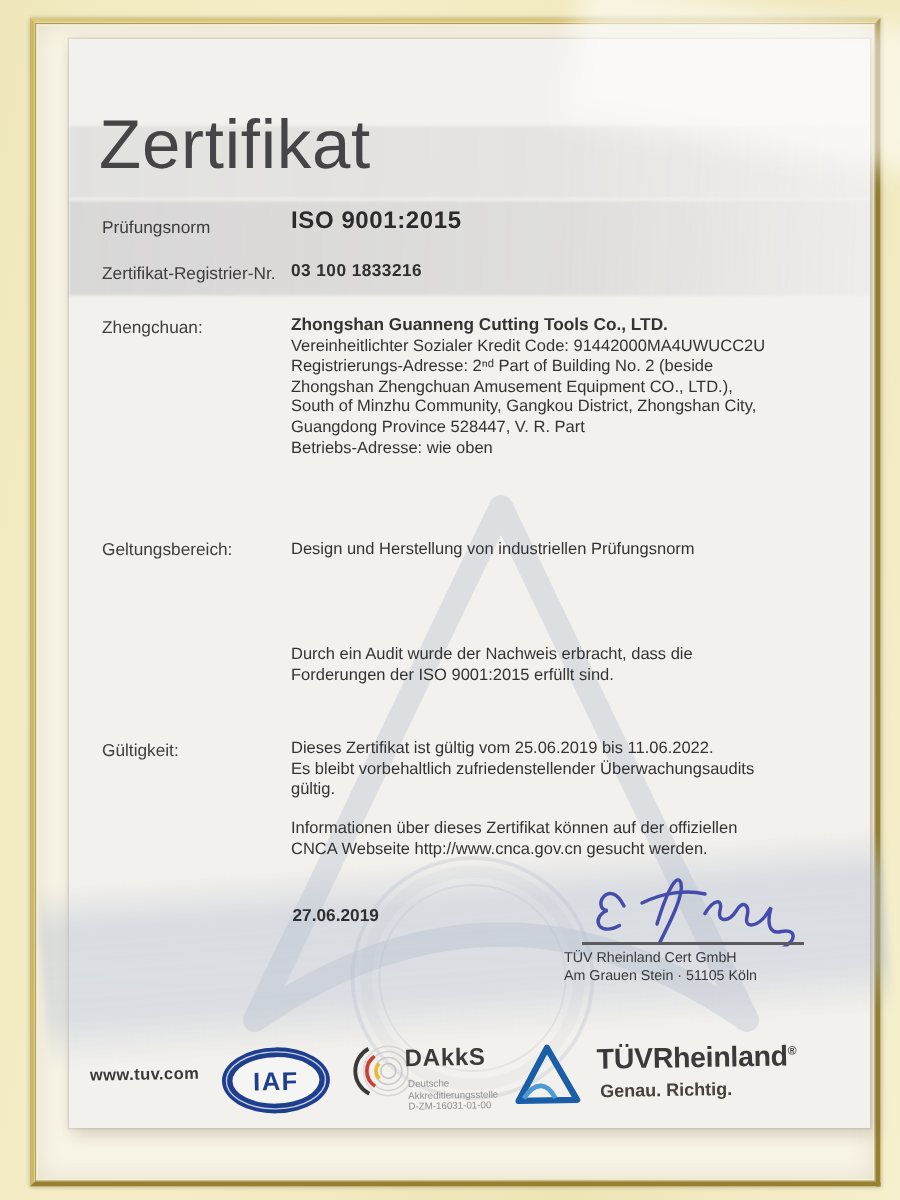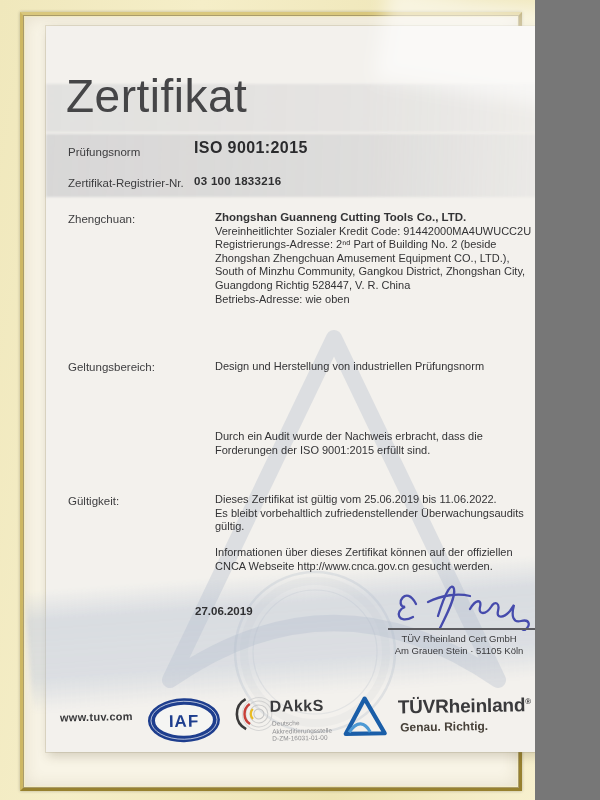--- a/index.html
+++ b/index.html
@@ -1,16 +1,16 @@
 <!DOCTYPE html>
 <html><head>
 <meta charset="utf-8">
 <style>
   html,body{margin:0;padding:0;background:#777;}
-  .scene{position:relative;width:535px;height:800px;overflow:hidden;
+  .scene{position:relative;width:600px;height:800px;overflow:hidden;
     font-family:"Liberation Sans",sans-serif;
     background:linear-gradient(100deg,#f0e8bc,#f5eec8 30%,#eee5b6 70%,#f7f0ce);}
   .frame-gold{position:absolute;left:20px;top:12px;right:13px;bottom:9px;
     border:3px solid;border-color:#d9c77c #97812f #97812f #cdb763;
     box-shadow:inset 0 0 0 1px rgba(110,90,35,.55),0 0 3px rgba(0,0,0,.25);}
   .mat{position:absolute;left:25px;top:17px;right:18px;bottom:14px;
     background:#f8f4e6;box-shadow:inset 0 0 16px rgba(120,100,40,.14);}
   .paper{position:absolute;left:46px;top:26px;width:534px;height:726px;
     background:#f3f1ed;
     box-shadow:0 0 0 1px rgba(150,140,110,.22),2px 4px 10px rgba(80,70,40,.22);}
@@ -26,26 +26,26 @@
     background:linear-gradient(to bottom,rgba(184,195,211,0),rgba(181,192,209,.42) 25%,rgba(181,192,209,.38) 72%,rgba(184,195,211,0));
     transform:rotate(-4deg);filter:blur(2px);}
   .content{position:absolute;inset:0;z-index:5;color:#333335;}
   .title{position:absolute;left:66px;top:70px;font-size:46px;line-height:52px;
     letter-spacing:.5px;color:#454547;}
   .lbl{position:absolute;left:68px;font-size:11.5px;color:#3d3d3f;white-space:nowrap;}
   .val-iso{position:absolute;left:194px;top:139px;font-size:16px;font-weight:bold;
     letter-spacing:.4px;color:#2b2b2d;white-space:nowrap;}
   .val-reg{position:absolute;left:194px;top:175px;font-size:11.5px;font-weight:bold;
     letter-spacing:.3px;color:#2f2f31;white-space:nowrap;}
-  .blk{position:absolute;left:194px;font-size:11px;line-height:13.6px;white-space:nowrap;color:#333335;margin-left:21px;}
+  .blk{position:absolute;left:194px;font-size:11px;line-height:13.6px;white-space:nowrap;color:#333335;}
   .blk .bold1{font-weight:bold;font-size:11.5px;}
   .date{position:absolute;left:195px;top:605px;font-size:11.5px;font-weight:bold;color:#2f2f31;}
   .sig-svg{position:absolute;left:392px;top:576px;}
   .sig-line{position:absolute;left:388px;top:628px;width:148px;height:1.5px;background:#5b5b5f;}
-  .sig-org{position:absolute;left:376px;top:633px;width:166px;text-align:center;
+  .sig-org{position:absolute;left:376px;top:633px;width:166px;
     font-size:9.5px;line-height:11.5px;color:#3a3a3c;}
   .footer{position:absolute;left:46px;top:690px;width:534px;height:62px;transform:rotate(-1deg);}
   .website{position:absolute;left:14px;top:17px;font-size:11px;font-weight:bold;
     letter-spacing:.3px;color:#39393b;}
   .iaf{position:absolute;left:100px;top:4px;}
   .dakks{position:absolute;left:188px;top:6px;width:150px;height:52px;}
   .dakks-name{position:absolute;left:36px;top:1px;font-size:16px;font-weight:bold;
     letter-spacing:.5px;color:#3b3b3d;}
   .dakks-small{position:absolute;left:38px;top:23px;font-size:6.5px;line-height:7.6px;color:#8f8f91;}
   .tuv-logo{position:absolute;left:296px;top:5px;}
@@ -83,21 +83,21 @@
     <div class="lbl" style="top:177px">Zertifikat-Registrier-Nr.</div>
     <div class="val-reg">03 100 1833216</div>
 
     <div class="lbl" style="top:213px">Zhengchuan:</div>
     <div class="blk" style="top:211px">
       <div class="bold1">Zhongshan Guanneng Cutting Tools Co., LTD.</div>
       <div>Vereinheitlichter Sozialer Kredit Code: 91442000MA4UWUCC2U</div>
       <div>Registrierungs-Adresse: 2ⁿᵈ Part of Building No. 2 (beside</div>
       <div>Zhongshan Zhengchuan Amusement Equipment CO., LTD.),</div>
       <div>South of Minzhu Community, Gangkou District, Zhongshan City,</div>
-      <div>Guangdong Richtig 528447, V. R. China</div>
+      <div>Guangdong Province 528447, V. R. Part</div>
       <div>Betriebs-Adresse: wie oben</div>
     </div>
 
     <div class="lbl" style="top:361px">Geltungsbereich:</div>
     <div class="blk" style="top:360px">Design und Herstellung von industriellen Prüfungsnorm</div>
 
     <div class="blk" style="top:430px">
       <div>Durch ein Audit wurde der Nachweis erbracht, dass die</div>
       <div>Forderungen der ISO 9001:2015 erfüllt sind.</div>
     </div>

